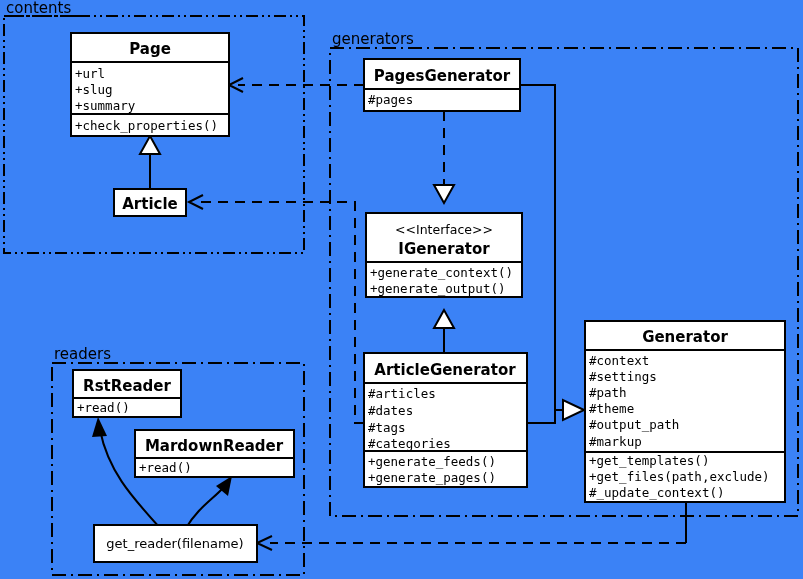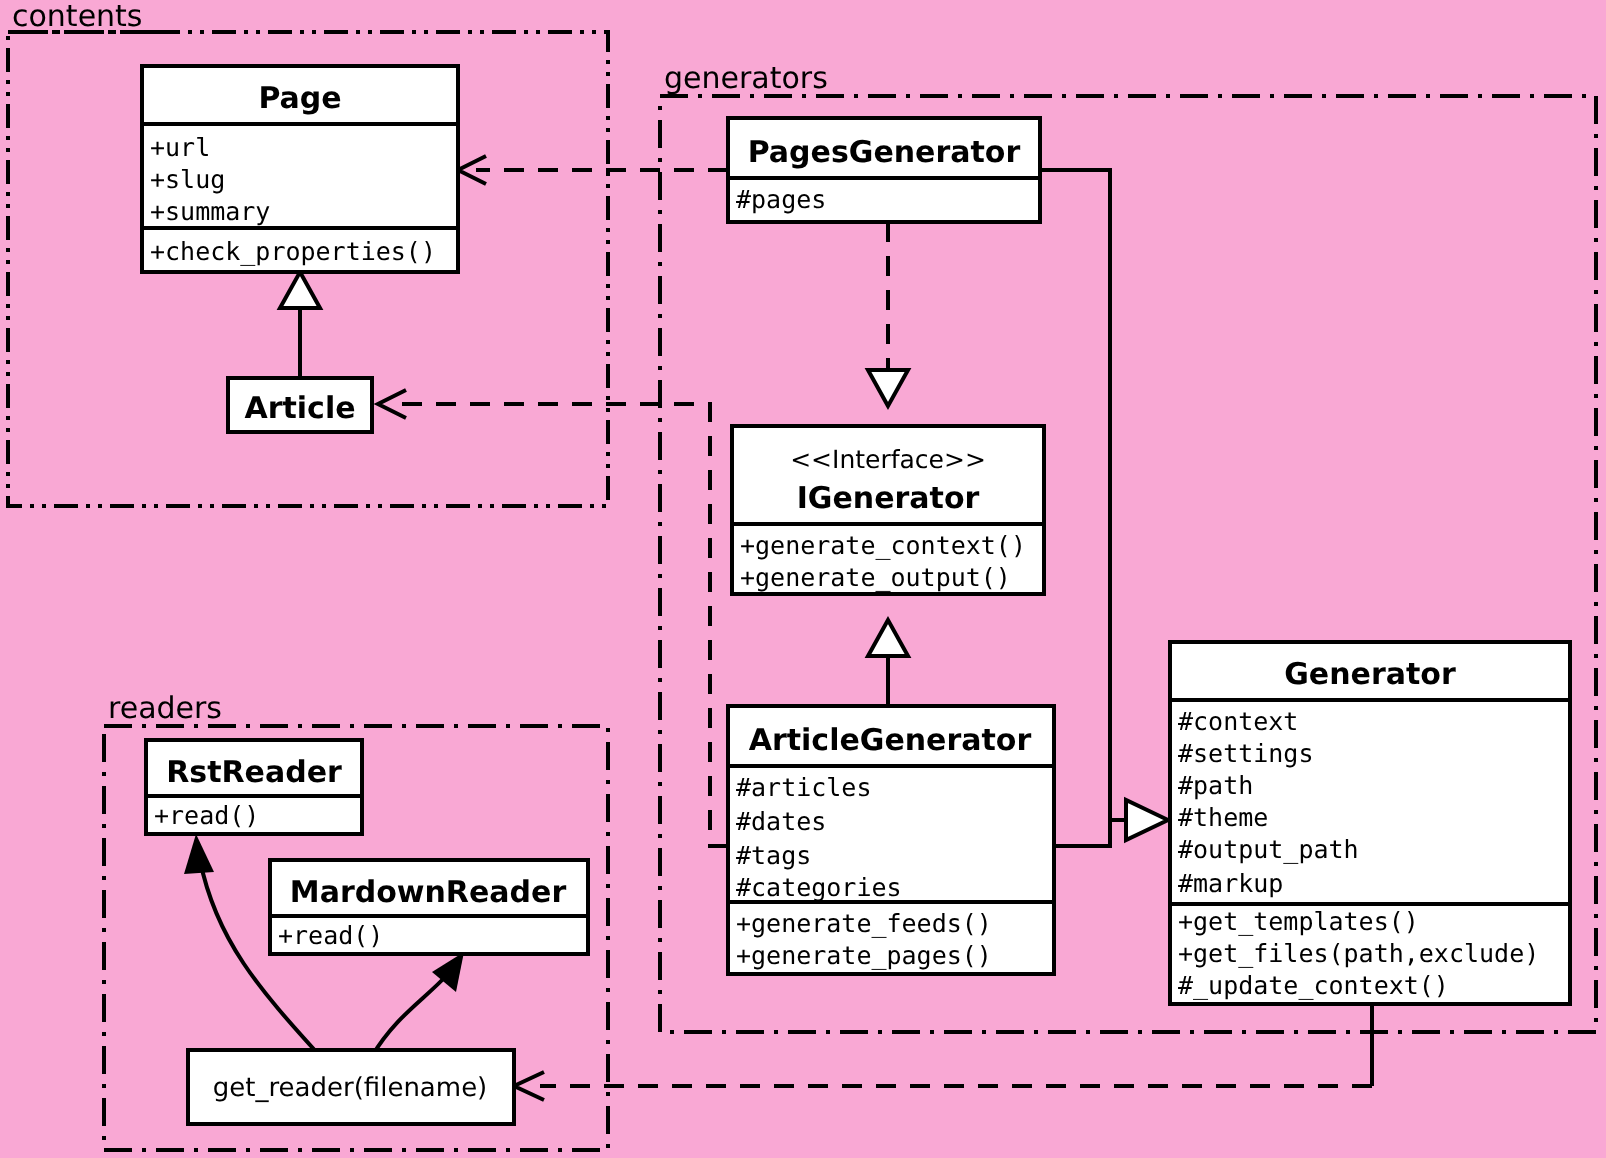--- a/index.html
+++ b/index.html
@@ -8,21 +8,21 @@
     padding: 0;
     background: #ffffff;
   }
   body {
     font-family: "DejaVu Sans", sans-serif;
   }
   #diagram-root {
     position: relative;
     width: 803px;
     height: 579px;
-    background: #f9a8d4;
+    background: #3b82f6;
     overflow: hidden;
   }
   #uml-svg {
     position: absolute;
     left: 0;
     top: 0;
     width: 803px;
     height: 579px;
   }
   .pkg-label {

